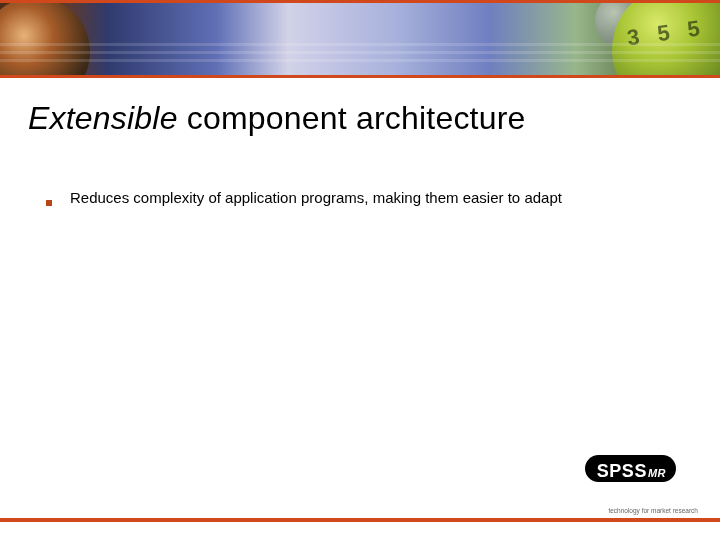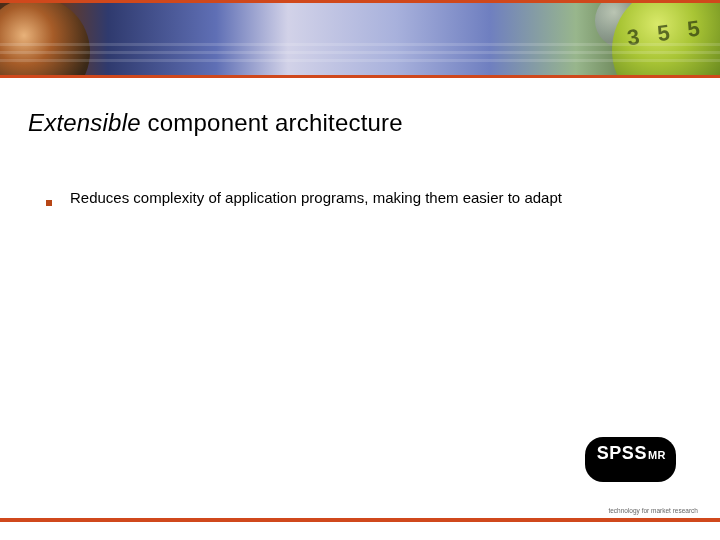--- a/index.html
+++ b/index.html
@@ -64,22 +64,22 @@
     height: 3px;
     background: rgba(255,255,255,0.15);
   }
   .banner .s1 { top: 40px; }
   .banner .s2 { top: 48px; }
   .banner .s3 { top: 56px; }
 
   .title {
     position: absolute;
     left: 28px;
-    top: 109px;
-    font-size: 24px;
+    top: 100px;
+    font-size: 32px;
     color: #000;
     letter-spacing: 0.2px;
   }
   .title .em {
     font-style: italic;
   }
 
   .bullets {
     position: absolute;
     left: 46px;
@@ -120,29 +120,30 @@
     align-items: center;
     gap: 2px;
   }
   .logo .pill {
     background: #000;
     color: #fff;
     font-weight: bold;
     font-family: Arial, sans-serif;
     font-size: 18px;
     letter-spacing: 0.5px;
-    padding: 6px 10px 18px 12px;
+    padding: 6px 10px 0 12px;
     border-radius: 18px;
     display: flex;
     align-items: baseline;
   }
   .logo .pill .mr {
     font-size: 11px;
     font-weight: bold;
     margin-left: 1px;
+    font-style: italic;
   }
   .logo-wrap {
     position: absolute;
     right: 22px;
     bottom: 30px;
     width: 120px;
     height: 46px;
   }
 </style>
 </head>

